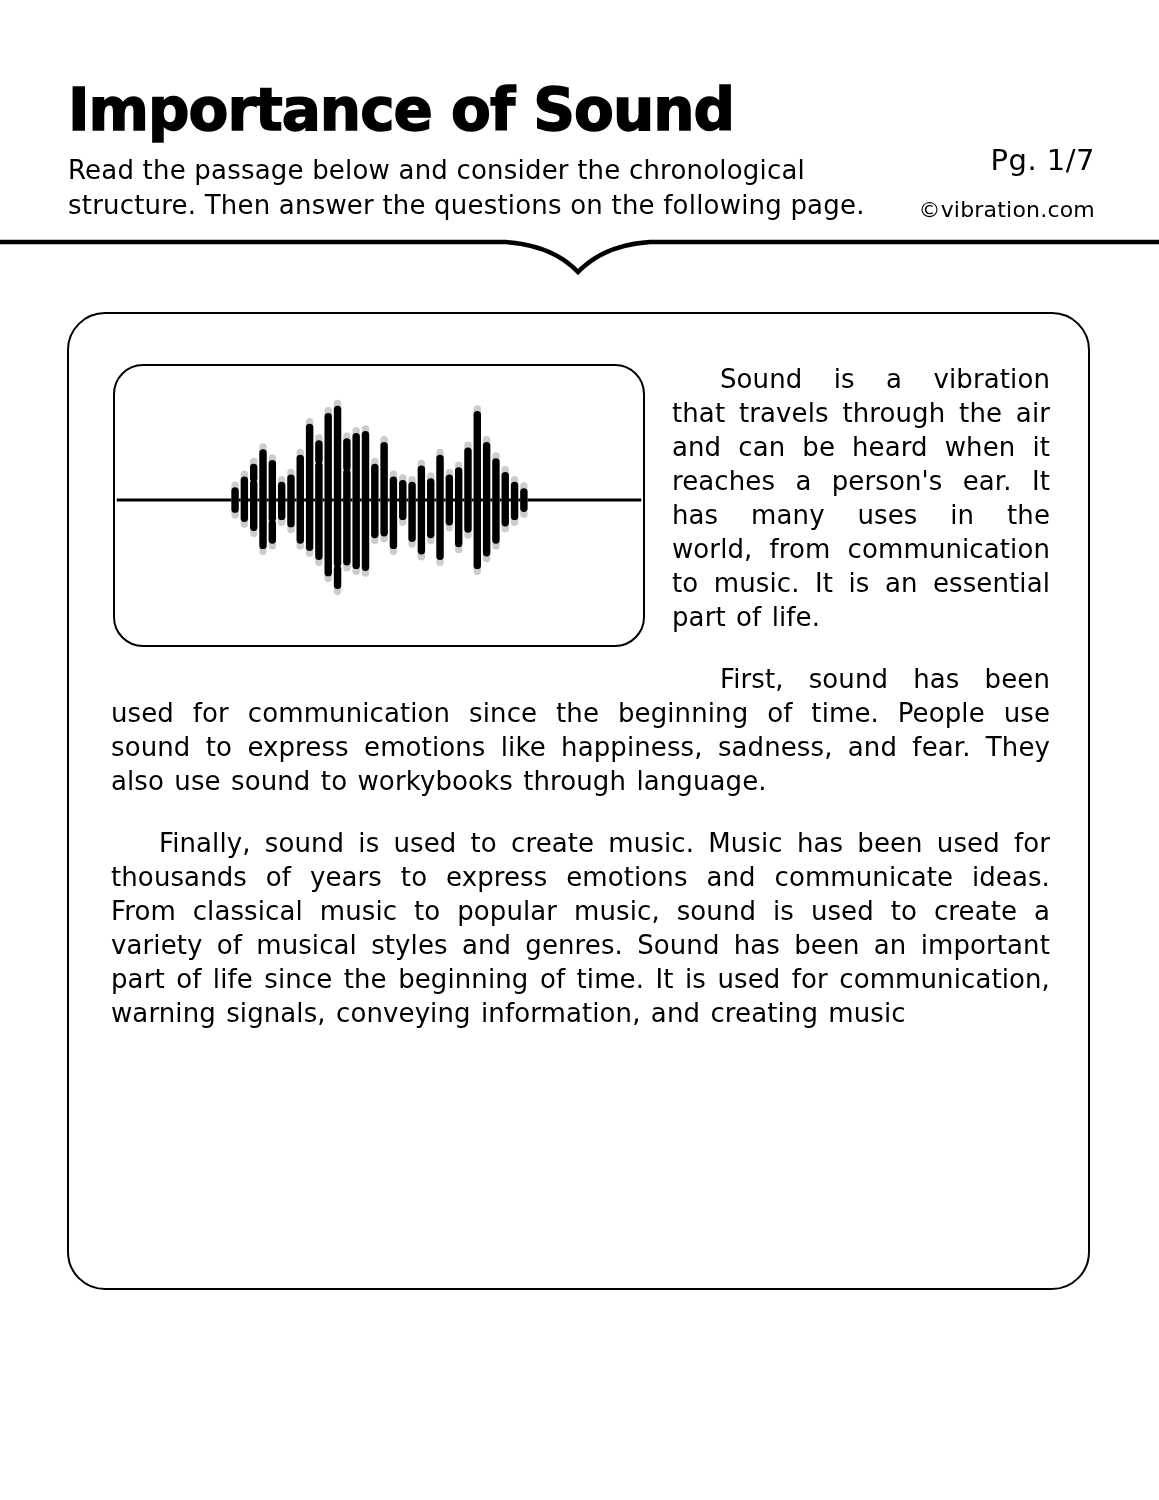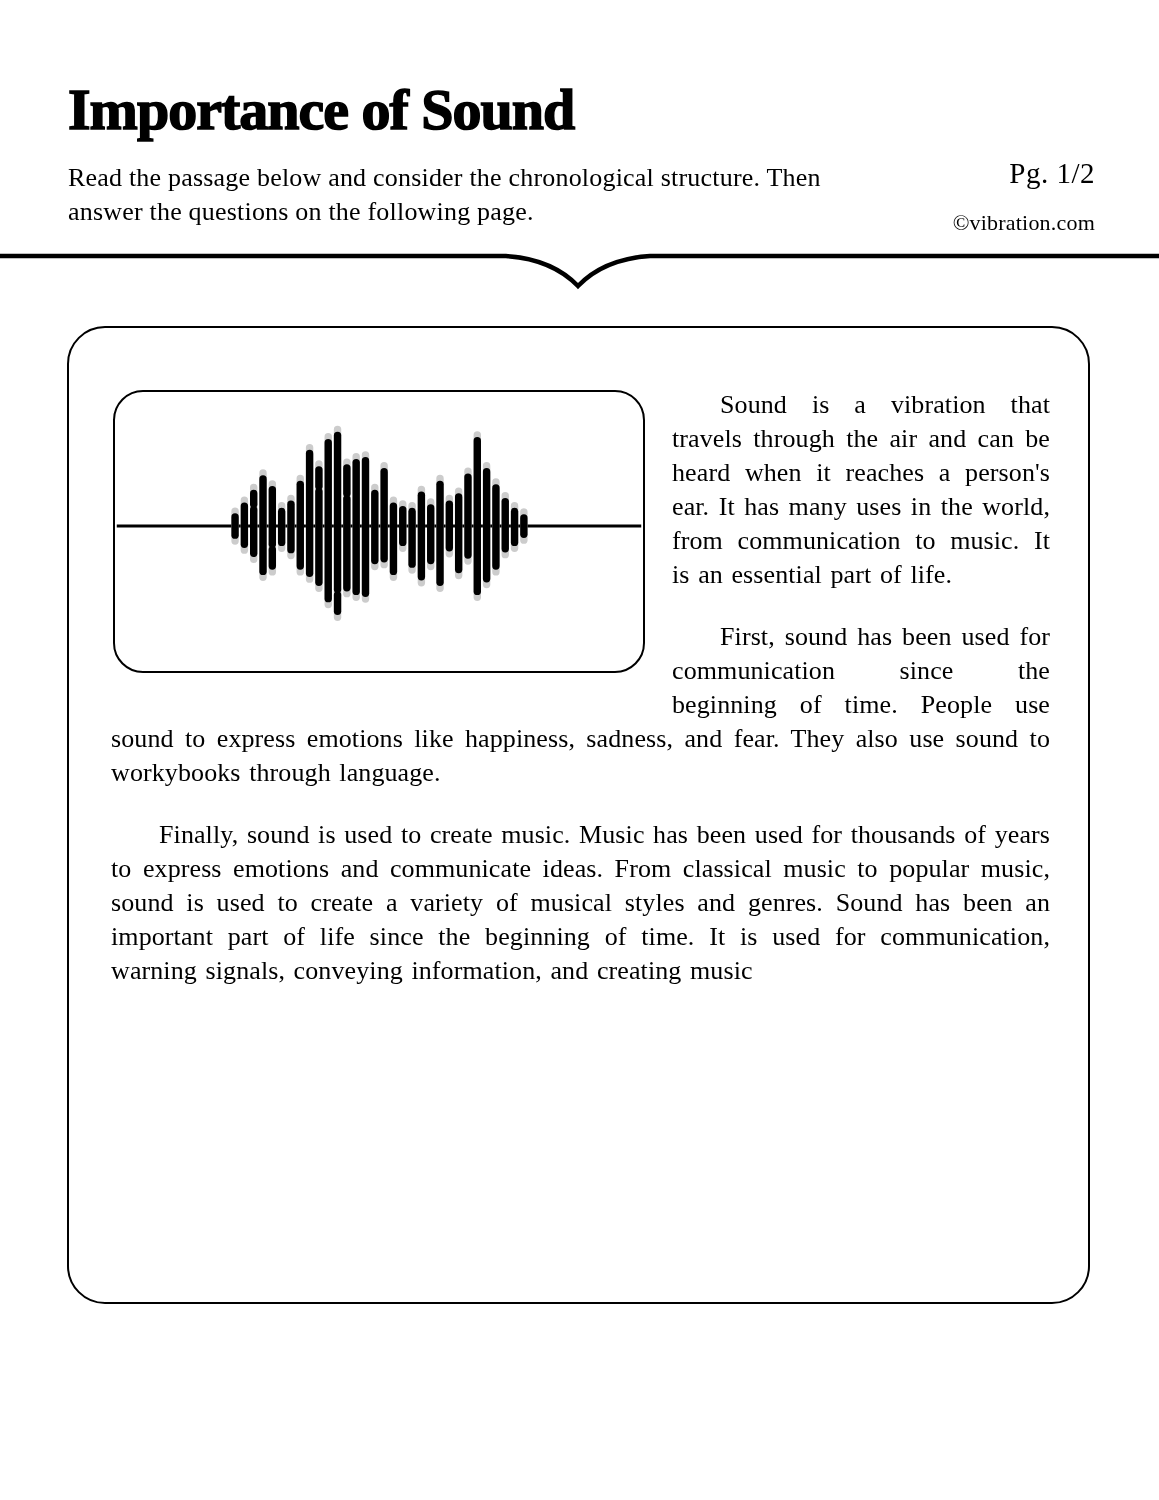--- a/index.html
+++ b/index.html
@@ -9,35 +9,34 @@
   }
   *{margin:0;padding:0;box-sizing:border-box;}
   html,body{background:var(--background);}
   body{
     width:1159px;height:1500px;
     font-family:"DejaVu Sans","Liberation Sans",sans-serif;
     color:var(--ink);
     overflow:hidden;
     position:relative;
   }
-  .page{width:1159px;height:1500px;padding-top:80px;font-family:Liberation Serif, serif;}
+  .page{width:1159px;height:1500px;padding-top:80px;}
 
   
   .header{padding:0 64px 0 68px;}
   .title{
     font-size:58px;
     font-weight:bold;
     letter-spacing:-1px;
     line-height:1.05;
     -webkit-text-stroke:1.5px currentColor;
   }
   .header-row{
     display:flex;
-    align-items:center;
-    margin-top:14px;
+    align-items:flex-end;
   }
   .instructions{
     flex:1;
     max-width:800px;
     font-size:26px;
     line-height:1.32;
     letter-spacing:0.2px;
   }
   .header-right{
     margin-left:auto;
@@ -51,21 +50,21 @@
   
   .divider{display:block;width:1159px;height:44px;margin-top:16px;}
 
   
   .passage-card{
     width:1023px;
     height:978px;
     margin:30px 0 0 67px;
     border:2.5px solid var(--ink);
     border-radius:38px;
-    padding:60px 38px 40px 42px;
+    padding:48px 38px 40px 42px;
     overflow:hidden;
   }
   .image-box{
     float:left;
     width:532px;
     height:283px;
     border:2.5px solid var(--ink);
     border-radius:30px;
     margin:2px 27px 26px 2px;
     overflow:hidden;
@@ -86,21 +85,21 @@
 </head>
 <body>
 
 <div class="page">
 
   <header class="header">
     <h1 class="title">Importance of Sound</h1>
     <div class="header-row">
       <p class="instructions">Read the passage below and consider the chronological structure. Then answer the questions on the following page.</p>
       <div class="header-right">
-        <div class="page-label">Pg. 1/2</div>
+        <div class="page-label">Pg. 1/7</div>
         <div class="copyright">©vibration.com</div>
       </div>
     </div>
   </header>
 
   <svg class="divider" viewBox="0 0 1159 44" preserveAspectRatio="none">
     <path d="M0 4 L506 4 Q552 7 578 34 Q604 7 650 4 L1159 4" fill="none" stroke="var(--ink)" stroke-width="4.5" stroke-linecap="round"></path>
   </svg>
 
   <section class="passage-card">

